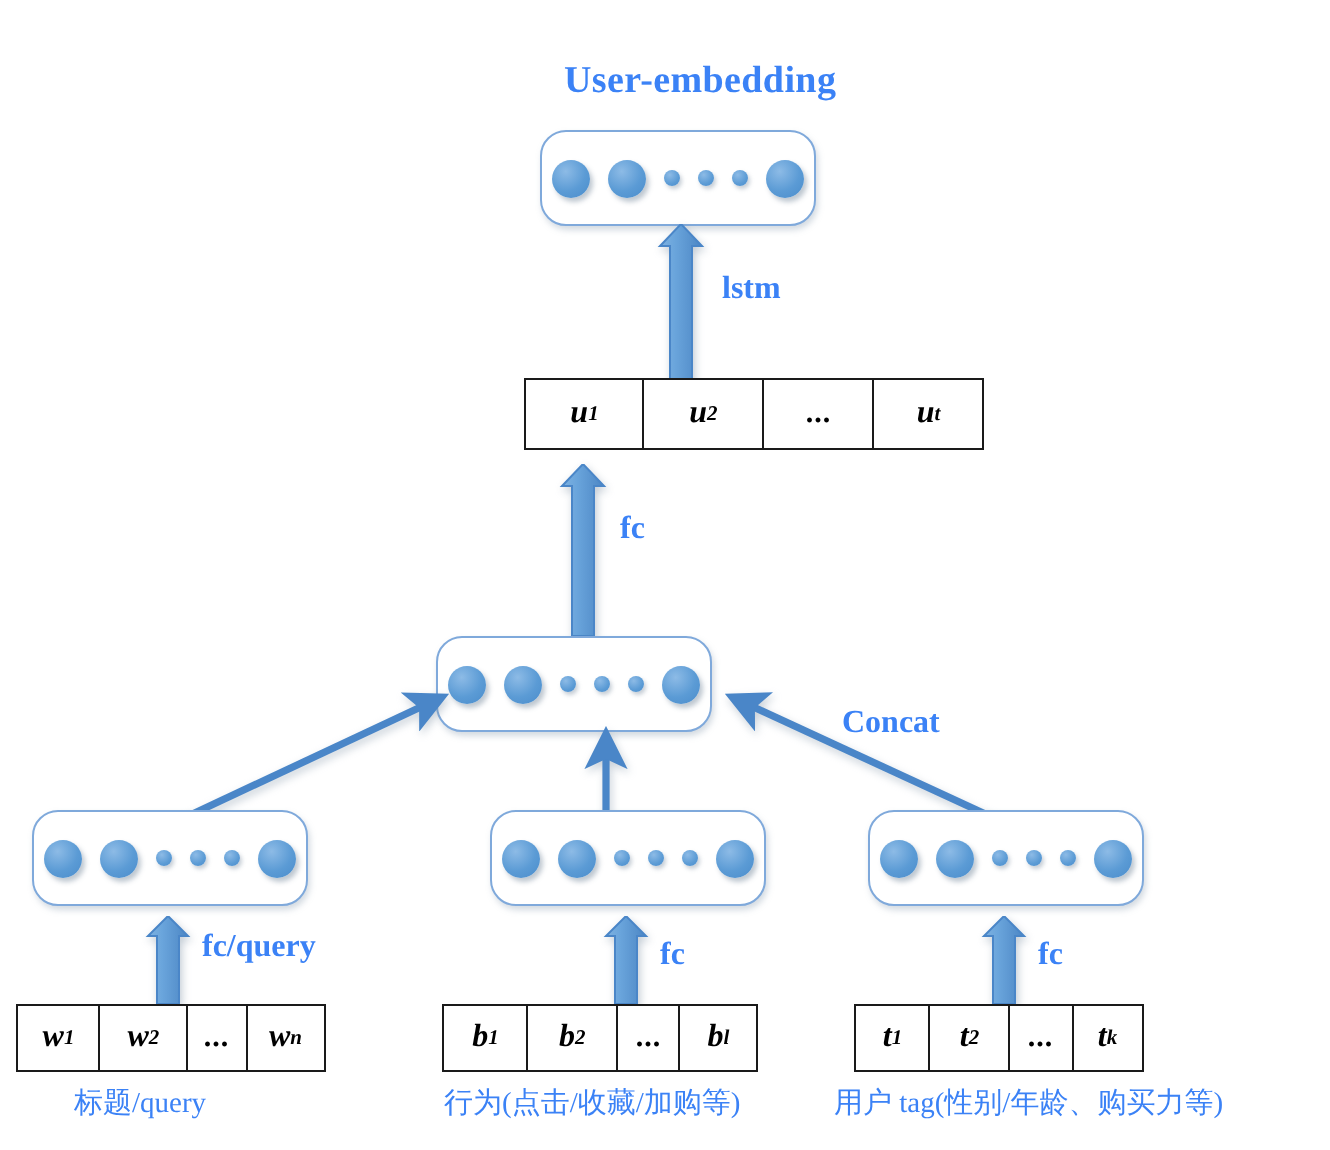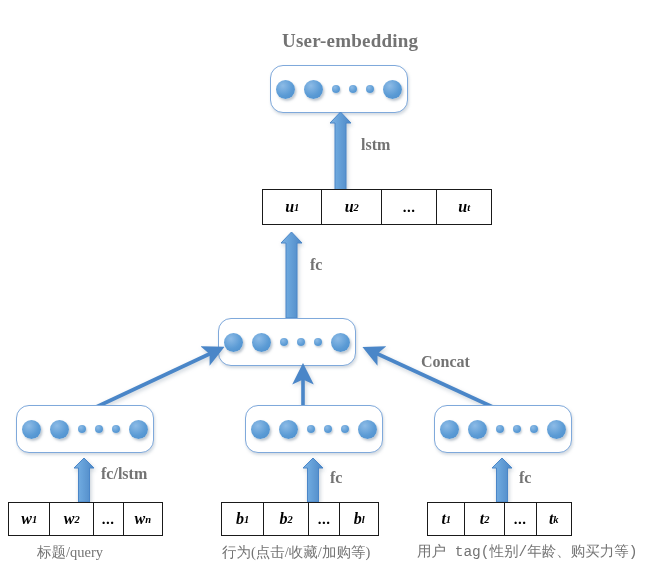--- a/index.html
+++ b/index.html
@@ -12,21 +12,21 @@
     width: 665px;
     height: 575px;
     background: #ffffff;
     overflow: hidden;
     font-family: "Liberation Serif", "DejaVu Serif", serif;
   }
 
   
   .label {
     position: absolute;
-    color: #737373;
+    color: #3b82f6;
     white-space: nowrap;
     line-height: 1;
   }
   .title {
     font-size: 19px;
     font-weight: 700;
     letter-spacing: .2px;
   }
   .op-label {
     font-size: 16px;
@@ -242,21 +242,21 @@
   <svg class="block-arrow" style="left:71px; top:458px;" width="26" height="44" viewBox="0 0 26 44">
     <defs>
       <linearGradient id="gArrow3" x1="0" y1="0" x2="1" y2="0">
         <stop offset="0%" stop-color="#7FB2E0"></stop>
         <stop offset="35%" stop-color="#6AA5DC"></stop>
         <stop offset="100%" stop-color="#4C86C4"></stop>
       </linearGradient>
     </defs>
     <polygon points="13,0 23,10 18.5,10 18.5,44 7.5,44 7.5,10 3,10" fill="url(#gArrow3)" stroke="#4A86C8" stroke-width="1"></polygon>
   </svg>
-  <div class="label op-label" style="left:101px; top:466px;">fc/lstm</div>
+  <div class="label op-label" style="left:101px; top:466px;">fc/query</div>
 
   <div class="cell-table" style="left:8px; top:502px; width:155px; height:34px;">
     <div class="cell" style="width:42px;">
       <span>w</span>
         <sub>1</sub>
     </div>
     <div class="cell" style="width:44px;">
       <span>w</span>
         <sub>2</sub>
     </div>
@@ -345,15 +345,15 @@
         <sub>2</sub>
     </div>
     <div class="cell ellipsis" style="width:32px;">
       <span>...</span>
     </div>
     <div class="cell" style="width:35px;">
       <span>t</span>
         <sub>k</sub>
     </div>
   </div>
-  <div class="label caption" style="left:417px; top:545px;font-family:Liberation Mono, monospace;">用户 tag(性别/年龄、购买力等)</div>
+  <div class="label caption" style="left:417px; top:545px;">用户 tag(性别/年龄、购买力等)</div>
 
 </div>
 
 </body></html>

